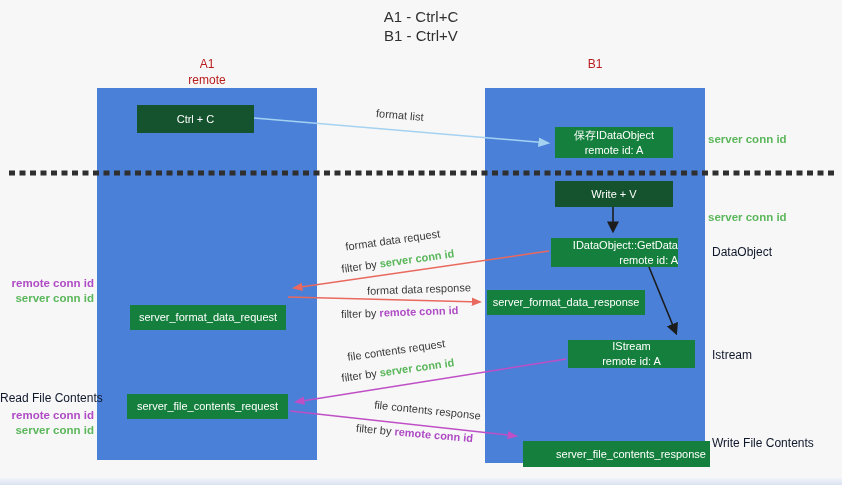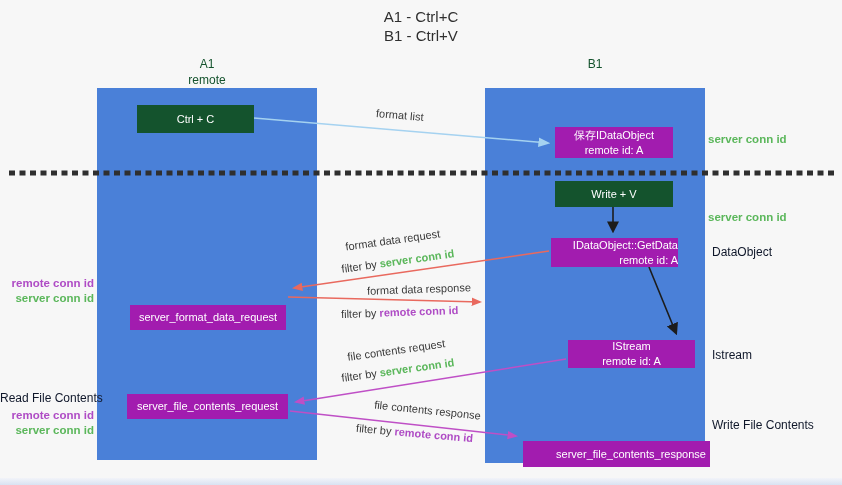--- a/index.html
+++ b/index.html
@@ -3,29 +3,29 @@
 <meta charset="utf-8">
 <style>
   html,body{margin:0;padding:0;}
   body{font-family:"Liberation Sans","DejaVu Sans",sans-serif;background:#f7f7f7;}
   #canvas{position:relative;width:842px;height:485px;background:#f7f7f7;overflow:hidden;}
 
   .title{position:absolute;left:0;top:8px;width:842px;text-align:center;
          font-size:15px;color:#2f2f2f;line-height:1.25;z-index:4;}
 
   .col-header{position:absolute;width:160px;text-align:center;font-size:12px;
-              color:#14532d;line-height:1.3;z-index:4;}
+              color:#b91c1c;line-height:1.3;z-index:4;}
   .col{position:absolute;top:88px;width:220px;background:#4a80d8;z-index:1;}
 
   svg.layer{position:absolute;left:0;top:0;z-index:2;pointer-events:none;}
 
   .box{position:absolute;z-index:3;display:flex;flex-direction:column;align-items:center;
        justify-content:center;color:#fff;font-size:11px;text-align:center;line-height:1.35;}
   .green{background:#14532d;}
-  .orange{background:#a21caf;}
+  .orange{background:#15803d;}
 
   .lbl{position:absolute;z-index:3;font-size:11px;color:#3a3a3a;white-space:nowrap;}
   .green-t{color:#5bb75b;font-weight:bold;}
   .purple-t{color:#af4cc5;font-weight:bold;}
   .side{font-size:11.5px;}
   .plain{font-size:12px;color:#0f172a;font-weight:normal;}
   .right-align{text-align:right;width:94px;left:0;}
   .filter-gap{margin-right:3px;}
 
   .bottom-strip{position:absolute;left:0;bottom:0;width:842px;height:7px;z-index:1;
@@ -100,20 +100,23 @@
 
   <div class="box orange" style="left:551px;top:238px;width:127px;height:29px;align-items:flex-end;">
     <div>IDataObject::GetData</div>
     <div>remote id: A</div>
   </div>
 
   <div class="box orange" style="left:130px;top:278px;width:156px;height:25px;margin-top:27px;">
     <div>server_format_data_request</div>
   </div>
 
+  <div class="box orange" style="left:487px;top:290px;width:158px;height:25px;">
+    <div>server_format_data_response</div>
+  </div>
 
   <div class="box orange" style="left:568px;top:340px;width:127px;height:28px;">
     <div>IStream</div>
     <div>remote id: A</div>
   </div>
 
   <div class="box orange" style="left:127px;top:394px;width:161px;height:25px;">
     <div>server_file_contents_request</div>
   </div>
 
@@ -147,16 +150,16 @@
   <div class="lbl side green-t right-align" style="top:292px;">server conn id</div>
 
   <div class="lbl plain right-align" style="top:391px;">Read File Contents</div>
   <div class="lbl side purple-t right-align" style="top:409px;">remote conn id</div>
   <div class="lbl side green-t right-align" style="top:424px;">server conn id</div>
 
   <div class="lbl side green-t" style="left:708px;top:133px;">server conn id</div>
   <div class="lbl side green-t" style="left:708px;top:211px;">server conn id</div>
   <div class="lbl plain" style="left:712px;top:245px;">DataObject</div>
   <div class="lbl plain" style="left:712px;top:348px;">Istream</div>
-  <div class="lbl plain" style="left:712px;top:418px;">Write File Contents</div>
+  <div class="lbl plain" style="left:712px;top:436px;">Write File Contents</div>
 
   <div class="bottom-strip"></div>
 </div>
 
 </body></html>

